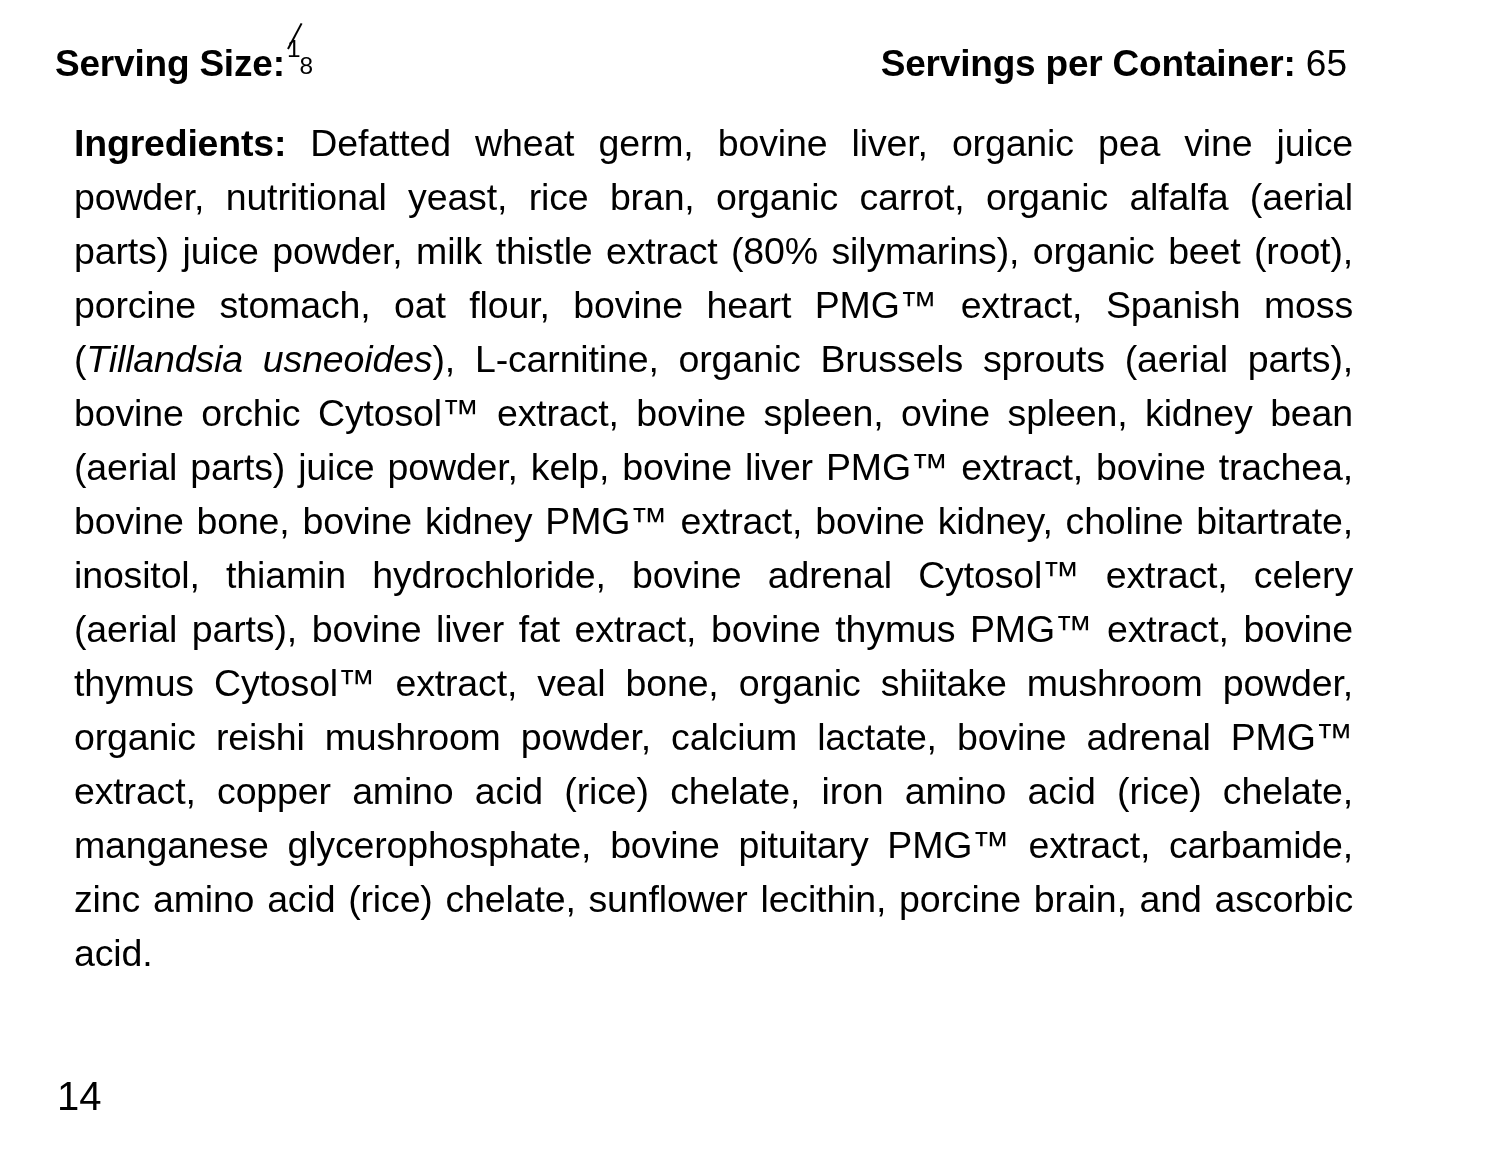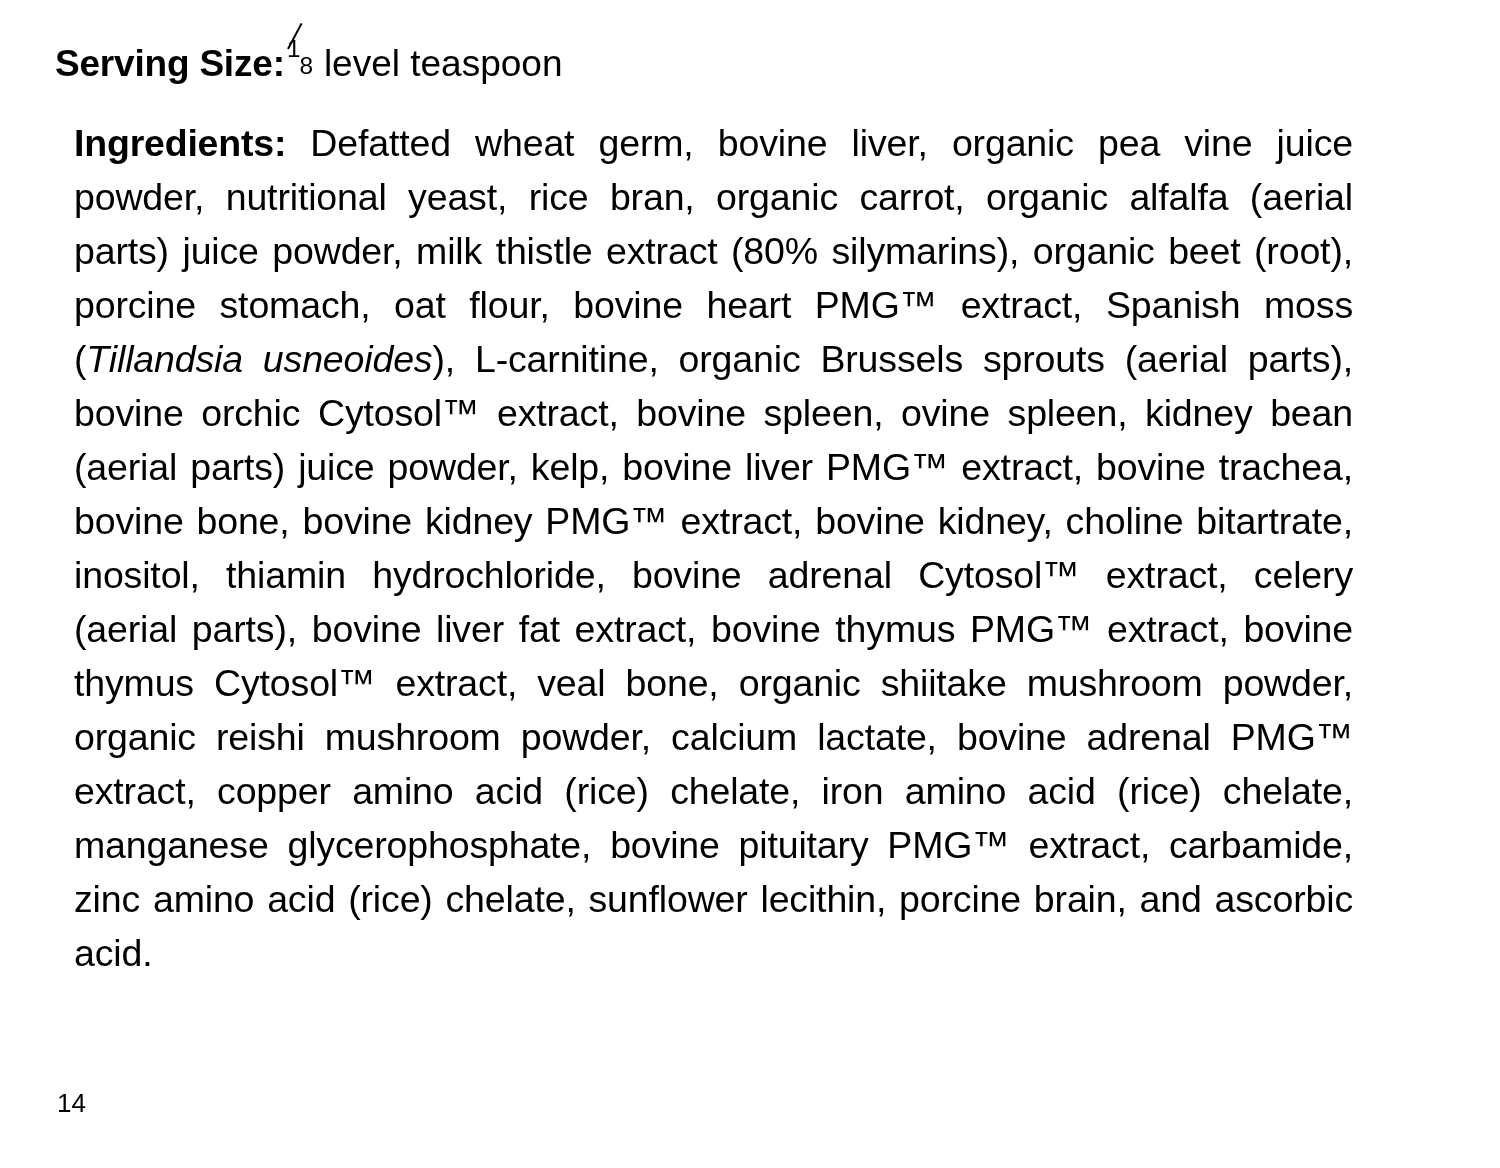--- a/index.html
+++ b/index.html
@@ -85,32 +85,35 @@
   .ingredients .lbl {
     font-weight: bold;
   }
   .ingredients em {
     font-style: italic;
   }
   .page-number {
     position: absolute;
     left: 57px;
     bottom: 52px;
-    font-size: 26px;
+    font-size: 40px;
     line-height: 1;
   }
 </style>
 </head>
 <body>
 
 <div class="page">
 
   <div class="serving-row">
     <div class="serving-left">
-      <span class="lbl">Serving Size:</span><span class="frac"><span class="num">1</span><span class="bar"></span><span class="den">8</span></span><span class="val"> level teaspoon</span>
+      <span class="lbl">Serving Size:</span><span class="frac"><span class="num">1</span><span class="bar"></span><span class="den">8</span></span>
+    </div>
+    <div class="serving-right">
+      <span class="lbl">Servings per Container:</span><span class="val"> <span>65</span></span>
     </div>
   </div>
 
   <div class="ingredients">
     <span class="lbl">Ingredients:</span><span> Defatted wheat germ, bovine liver, organic pea vine juice powder, nutritional yeast, rice bran, organic carrot, organic alfalfa (aerial parts) juice powder, milk thistle extract (80% silymarins), organic beet (root), porcine stomach, oat flour, bovine heart PMG™ extract, Spanish moss (</span><em>Tillandsia usneoides</em><span>), L-carnitine, organic Brussels sprouts (aerial parts), bovine orchic Cytosol™ extract, bovine spleen, ovine spleen, kidney bean (aerial parts) juice powder, kelp, bovine liver PMG™ extract, bovine trachea, bovine bone, bovine kidney PMG™ extract, bovine kidney, choline bitartrate, inositol, thiamin hydrochloride, bovine adrenal Cytosol™ extract, celery (aerial parts), bovine liver fat extract, bovine thymus PMG™ extract, bovine thymus Cytosol™ extract, veal bone, organic shiitake mushroom powder, organic reishi mushroom powder, calcium lactate, bovine adrenal PMG™ extract, copper amino acid (rice) chelate, iron amino acid (rice) chelate, manganese glycerophosphate, bovine pituitary PMG™ extract, carbamide, zinc amino acid (rice) chelate, sunflower lecithin, porcine brain, and ascorbic acid.</span>
   </div>
 
   <div class="page-number">14</div>
 
 </div>

